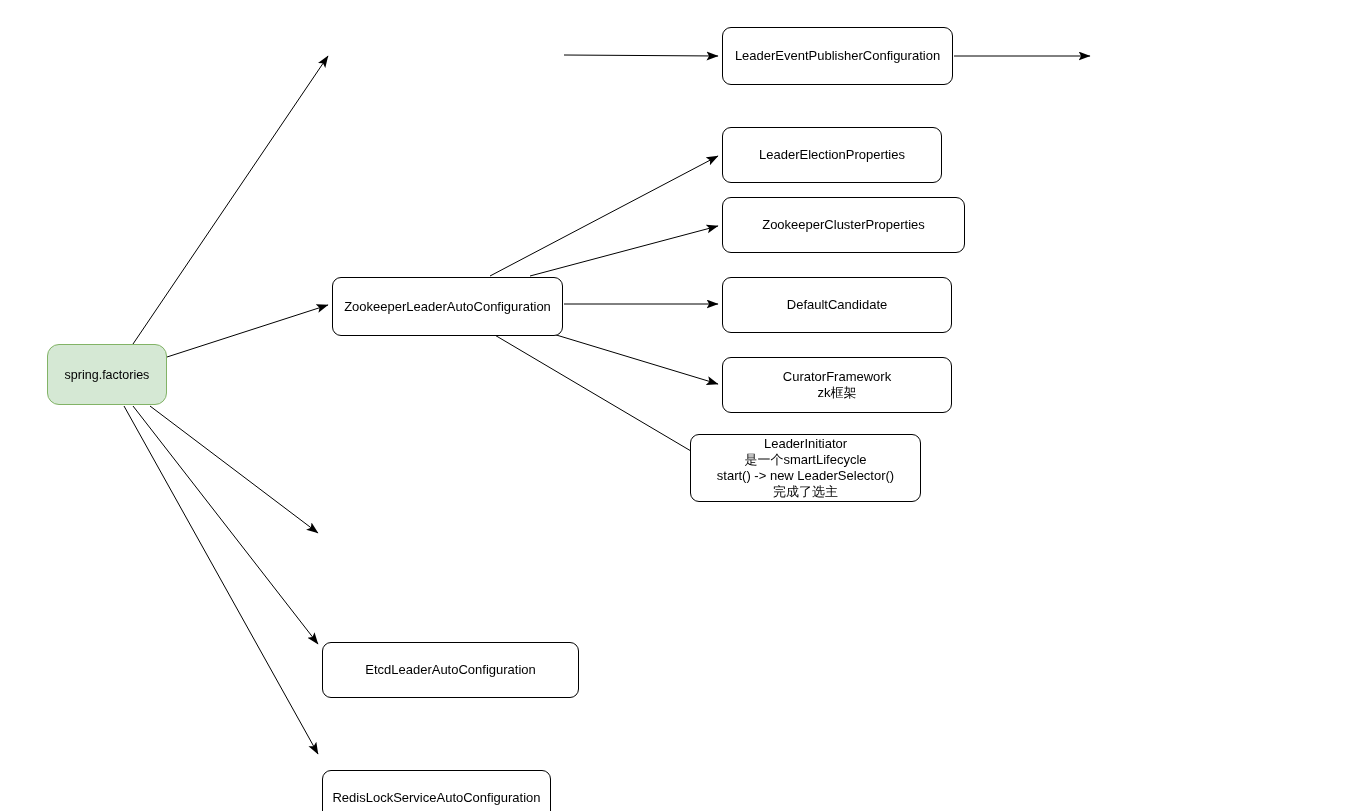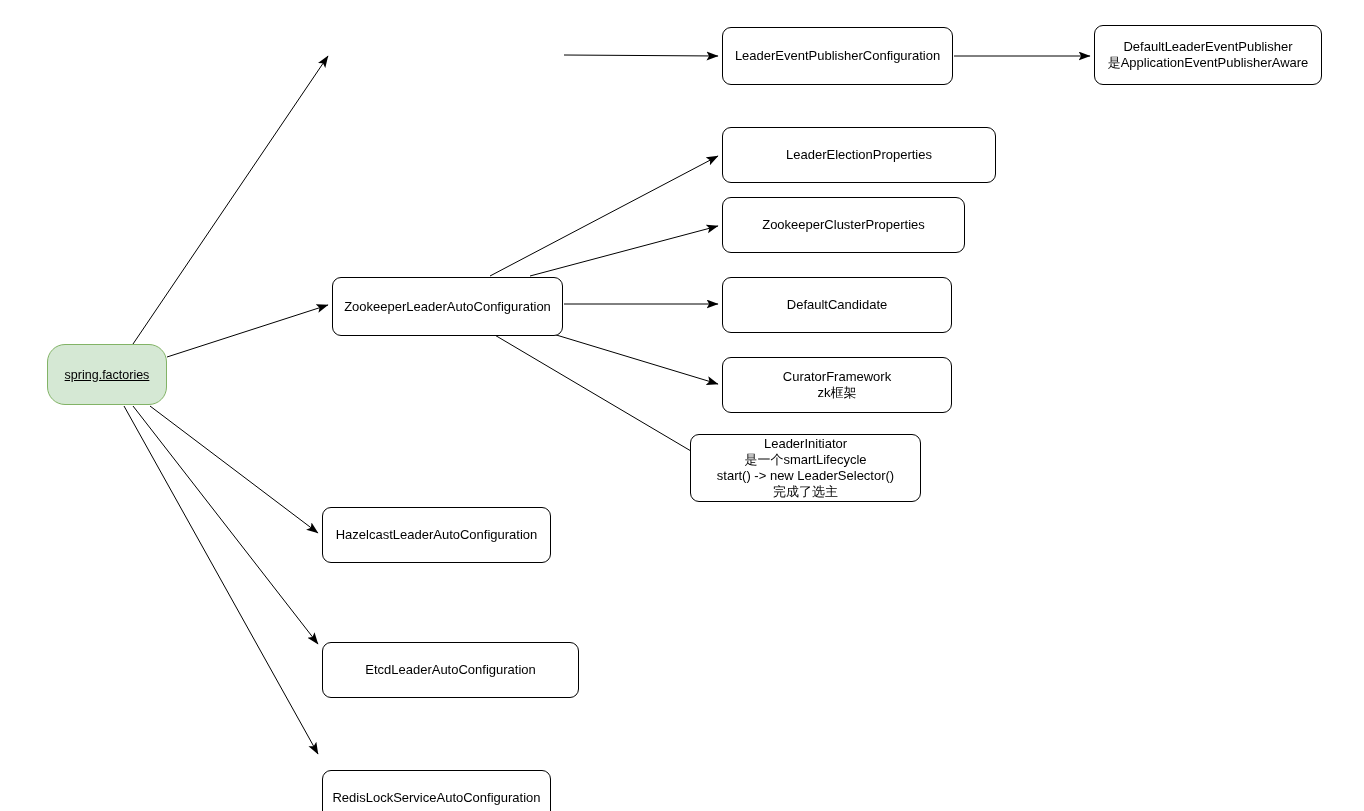--- a/index.html
+++ b/index.html
@@ -32,23 +32,22 @@
     align-items:center;
     justify-content:center;
     text-align:center;
     font-size:13px;
     line-height:16px;
     white-space:nowrap;
   }
   .node.accent{
     background:var(--accent-fill);
     border-color:var(--accent-border);
-    border-radius:18px;
+    border-radius:12px;
     font-size:12.5px;
-    text-decoration:underline;
   }
   .edge{stroke:var(--edge-color);stroke-width:1;fill:none;}
 </style>
 </head>
 <body>
 
 <div id="canvas">
 
   <svg id="edge-layer" width="1364" height="811" viewBox="0 0 1364 811">
     <defs>
@@ -72,26 +71,22 @@
 
   <div class="node accent" style="left:47px;top:344px;width:120px;height:61px">
     <span>spring.factories</span>
   </div>
 
 
   <div class="node" style="left:722px;top:27px;width:231px;height:58px">
     <span>LeaderEventPublisherConfiguration</span>
   </div>
 
-  <div class="node" style="left:1094px;top:25px;width:228px;height:60px">
-    <span>DefaultLeaderEventPublisher</span>
-    <span>是ApplicationEventPublisherAware</span>
-  </div>
 
-  <div class="node" style="left:722px;top:127px;width:274px;height:56px">
+  <div class="node" style="left:722px;top:127px;width:220px;height:56px">
     <span>LeaderElectionProperties</span>
   </div>
 
   <div class="node" style="left:722px;top:197px;width:243px;height:56px">
     <span>ZookeeperClusterProperties</span>
   </div>
 
   <div class="node" style="left:332px;top:277px;width:231px;height:59px">
     <span>ZookeeperLeaderAutoConfiguration</span>
   </div>
@@ -105,23 +100,20 @@
     <span>zk框架</span>
   </div>
 
   <div class="node" style="left:690px;top:434px;width:231px;height:68px">
     <span>LeaderInitiator</span>
     <span>是一个smartLifecycle</span>
     <span>start() -&gt; new LeaderSelector()</span>
     <span>完成了选主</span>
   </div>
 
-  <div class="node" style="left:322px;top:507px;width:229px;height:56px">
-    <span>HazelcastLeaderAutoConfiguration</span>
-  </div>
 
   <div class="node" style="left:322px;top:642px;width:257px;height:56px">
     <span>EtcdLeaderAutoConfiguration</span>
   </div>
 
   <div class="node" style="left:322px;top:770px;width:229px;height:56px">
     <span>RedisLockServiceAutoConfiguration</span>
   </div>
 
 </div>

